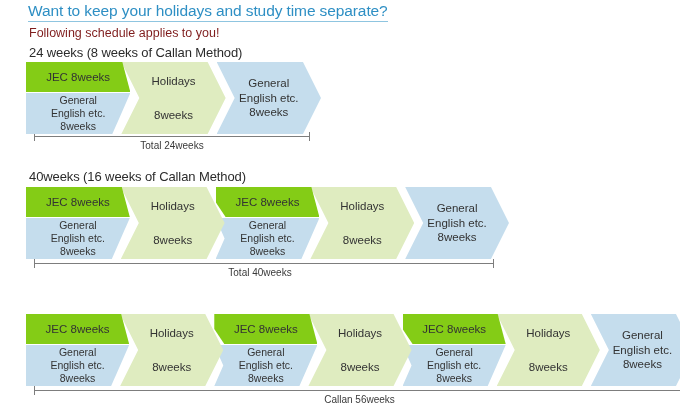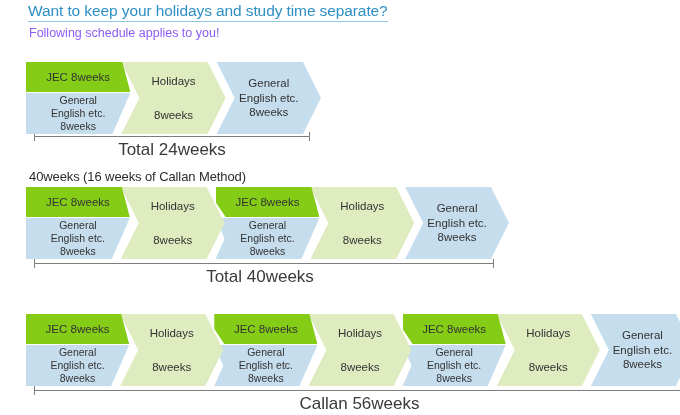--- a/index.html
+++ b/index.html
@@ -12,21 +12,21 @@
 
   .title{
     position:absolute;left:8px;top:2px;
     font-size:15.5px;color:#2e8fc4;
     border-bottom:1px solid #8fc5e0;
     padding-bottom:1px;letter-spacing:-0.1px;
     white-space:nowrap;
   }
   .subtitle{
     position:absolute;left:9px;top:26px;
-    font-size:12.5px;color:#8b5cf6;white-space:nowrap;
+    font-size:12.5px;color:#7f1d1d;white-space:nowrap;
   }
 
   .sec-head{
     position:absolute;left:9px;font-size:13px;color:#2b2b2b;
     white-space:nowrap;letter-spacing:-0.1px;
   }
 
   
   .track{position:absolute;height:72px;}
   .blk{
@@ -70,32 +70,33 @@
   .half span{display:block;}
 
   
   .meas{position:absolute;height:1px;background:#7d7d7d;}
   .meas .cap{
     position:absolute;top:-4px;width:1px;height:9px;background:#7d7d7d;
   }
   .meas .cap.l{left:0;}
   .meas .cap.r{right:0;}
   .meas-label{
-    position:absolute;font-size:17px;color:#3a3a3a;
+    position:absolute;font-size:10px;color:#3a3a3a;
     text-align:center;white-space:nowrap;
   }
 </style>
 </head>
 <body>
 
 <div class="page">
 
   <div class="title">Want to keep your holidays and study time separate?</div>
   <div class="subtitle">Following schedule applies to you!</div>
 
+  <div class="sec-head" style="top:45px;">24 weeks (8 weeks of Callan Method)</div>
   <div class="track" id="track-0" style="left:6px;top:62px;width:295px;">
       <div class="blk" style="left: 0px; width: 104.333px; z-index: 3;">
         <div class="half top">
           <span>JEC 8weeks</span>
         </div>
         <div class="half bot">
           <div>
             <span>General</span>
             <span>English etc.</span>
             <span>8weeks</span>

